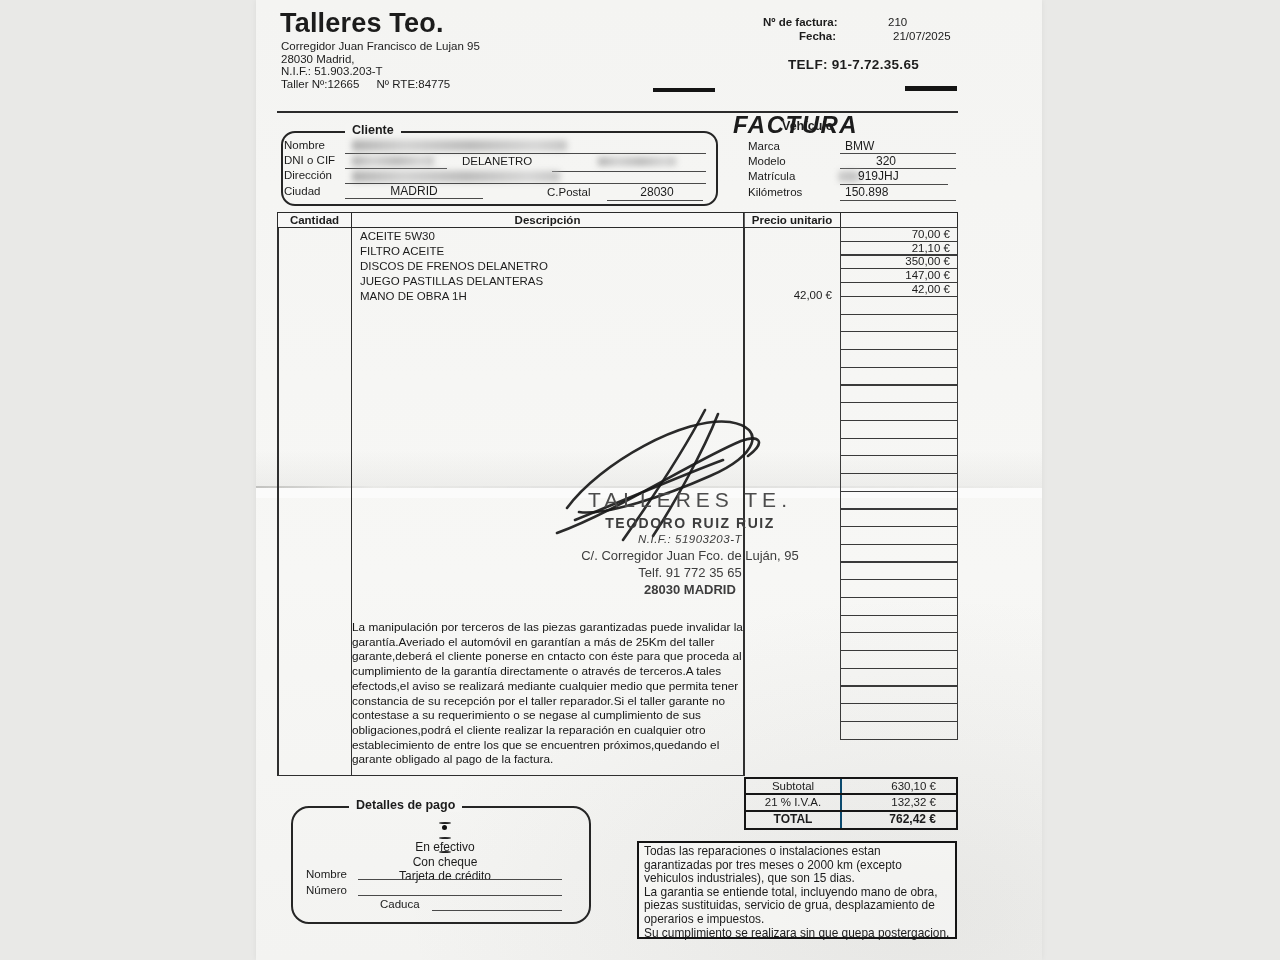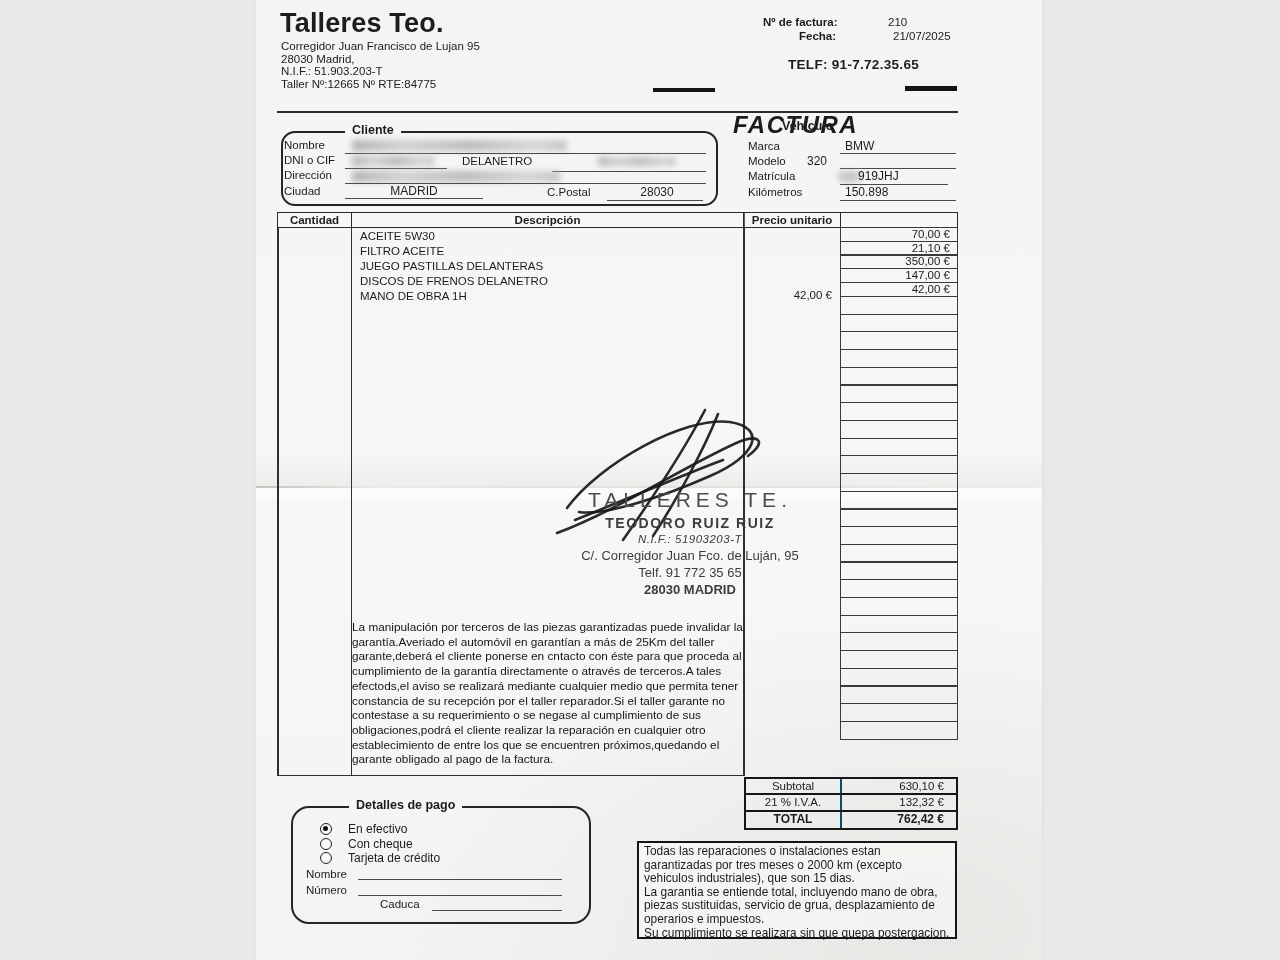--- a/index.html
+++ b/index.html
@@ -57,27 +57,27 @@
   .stamp-5{font-size:13px;font-weight:500;margin-top:2px;}
   .stamp-6{font-size:13px;font-weight:bold;margin-top:2px;}
 
   .legal{font-size:11.8px;line-height:14.7px;font-weight:500;color:#151515;}
 
   
   .tot-wrap{border:2.5px solid #161616;}
   .tot-row{display:flex;height:16.3px;border-bottom:2px solid #161616;}
   .tot-row:last-child{border-bottom:none;}
   .tot-label{width:96px;border-right:2px solid #0c4a6e;font-size:11.5px;font-weight:500;text-align:center;line-height:15px;}
-  .tot-val{flex:1;font-size:11.5px;font-weight:500;text-align:right;padding-right:12px;line-height:15px;}
+  .tot-val{flex:1;font-size:11.5px;font-weight:500;text-align:right;padding-right:20px;line-height:15px;}
   .tot-bold{font-weight:bold;font-size:12px;}
 
   
   .radio{width:12px;height:12px;border:1.7px solid #222;border-radius:50%;display:inline-block;position:relative;background:#f7f7f5;}
   .radio.sel::after{content:"";position:absolute;left:2.2px;top:2.2px;width:5px;height:5px;border-radius:50%;background:#111;}
-  .pay-row{display:flex;align-items:center;gap:16px;height:14.5px;margin-bottom:0;}
+  .pay-row{display:flex;align-items:center;gap:16px;height:14.5px;margin-bottom:0;flex-direction:column;}
   .pay-label{font-size:12px;font-weight:500;}
 
   .gbox{border:2.5px solid #141414;padding:2px 5px;background:rgba(250,250,248,.6);}
   .gbox p{margin:0;font-size:11.9px;line-height:13.6px;font-weight:500;}
 
   .sig{stroke:#181818;stroke-width:2.6;fill:none;stroke-linecap:round;opacity:.92;}
 </style>
 </head>
 <body>
 
@@ -87,21 +87,21 @@
   <div class="crease-band"></div>
   <div class="crease-line"></div>
   <div class="crease-lite"></div>
 
   <div class="abs company-name" style="left:280px;top:8px;">Talleres Teo.</div>
   <div class="abs addr" style="left:281px;top:40px;">Corregidor Juan Francisco de Lujan 95</div>
   <div class="abs addr" style="left:281px;top:52.5px;">28030 Madrid,</div>
   <div class="abs addr" style="left:281px;top:65px;">N.I.F.: 51.903.203-T</div>
   <div class="abs addr" style="left:281px;top:77.5px;">
     <span>Taller Nº:12665</span>
-    <span style="margin-left:0;">Nº RTE:84775</span>
+    <span style="margin-left:14px;">Nº RTE:84775</span>
   </div>
 
   <div class="abs meta-label" style="left:763px;top:16px;">Nº de factura:</div>
   <div class="abs meta-val b" style="left:888px;top:16px;">210</div>
   <div class="abs meta-label" style="left:799px;top:29.5px;">Fecha:</div>
   <div class="abs meta-val" style="left:893px;top:29.5px;">21/07/2025</div>
   <div class="abs telf" style="left:788px;top:57px;">TELF: 91-7.72.35.65</div>
   <div class="abs factura" style="left:733px;top:77px;width:136px;margin-top:34px;">FACTURA</div>
   <div class="abs hline" style="left:653px;top:88px;width:62px;height:4px;"></div>
   <div class="abs hline" style="left:905px;top:86px;width:52px;height:5px;"></div>
@@ -126,21 +126,21 @@
   <div class="abs line" style="left:345px;top:197.5px;width:138px;"></div>
   <div class="abs flabel" style="left:547px;top:186px;">C.Postal</div>
   <div class="abs fval" style="left:622px;top:185px;width:70px;text-align:center;">28030</div>
   <div class="abs line" style="left:607px;top:199.5px;width:96px;"></div>
 
   <div class="abs boxlabel" style="left:775px;top:120px;background:transparent;">Vehículo</div>
   <div class="abs flabel" style="left:748px;top:140px;">Marca</div>
   <div class="abs fval" style="left:845px;top:139px;">BMW</div>
   <div class="abs line" style="left:840px;top:152.5px;width:116px;"></div>
   <div class="abs flabel" style="left:748px;top:155px;">Modelo</div>
-  <div class="abs fval" style="left:807px;top:154px;">320</div>
+  <div class="abs fval" style="left:876px;top:154px;">320</div>
   <div class="abs line" style="left:840px;top:167.5px;width:116px;"></div>
   <div class="abs flabel" style="left:748px;top:170px;">Matrícula</div>
   <div class="abs redact" style="left:839px;top:171px;width:22px;height:11px;"></div>
   <div class="abs fval" style="left:858px;top:169px;">919JHJ</div>
   <div class="abs line" style="left:840px;top:183.5px;width:108px;"></div>
   <div class="abs flabel" style="left:748px;top:186px;">Kilómetros</div>
   <div class="abs fval" style="left:845px;top:185px;">150.898</div>
   <div class="abs line" style="left:840px;top:199.5px;width:116px;"></div>
 
   <div class="abs th" style="left:277px;top:212px;width:75px;height:16px;text-align:center;">Cantidad</div>
@@ -149,22 +149,22 @@
   <div class="abs th" style="left:839.5px;top:212px;width:118.5px;height:16px;"></div>
 
   <div class="vline" style="left:277px;top:228px;height:548px;"></div>
   <div class="vline" style="left:350.5px;top:228px;height:548px;"></div>
   <div class="vline" style="left:743px;top:228px;height:548px;"></div>
   <div class="abs" style="left:277px;top:774.5px;width:467px;height:1.6px;background:#2f2f2f;"></div>
 
   <div class="abs" id="desc-rows" style="left:360px;top:229px;width:380px;">
       <div class="desc-row">ACEITE 5W30</div>
       <div class="desc-row">FILTRO ACEITE</div>
+      <div class="desc-row">DISCOS DE FRENOS DELANETRO</div>
       <div class="desc-row">JUEGO PASTILLAS DELANTERAS</div>
-      <div class="desc-row">DISCOS DE FRENOS DELANETRO</div>
       <div class="desc-row">MANO DE OBRA 1H</div>
     </div>
   <div class="abs precio-val" style="left:744px;top:289px;width:88px;">42,00 €</div>
   <div class="abs" id="amount-cells" style="left:839.5px;top:228px;width:118.5px;">
       <div class="val-cell">70,00 €</div>
       <div class="val-cell">21,10 €</div>
       <div class="val-cell">350,00 €</div>
       <div class="val-cell">147,00 €</div>
       <div class="val-cell">42,00 €</div>
       <div class="empty-cell"></div>

